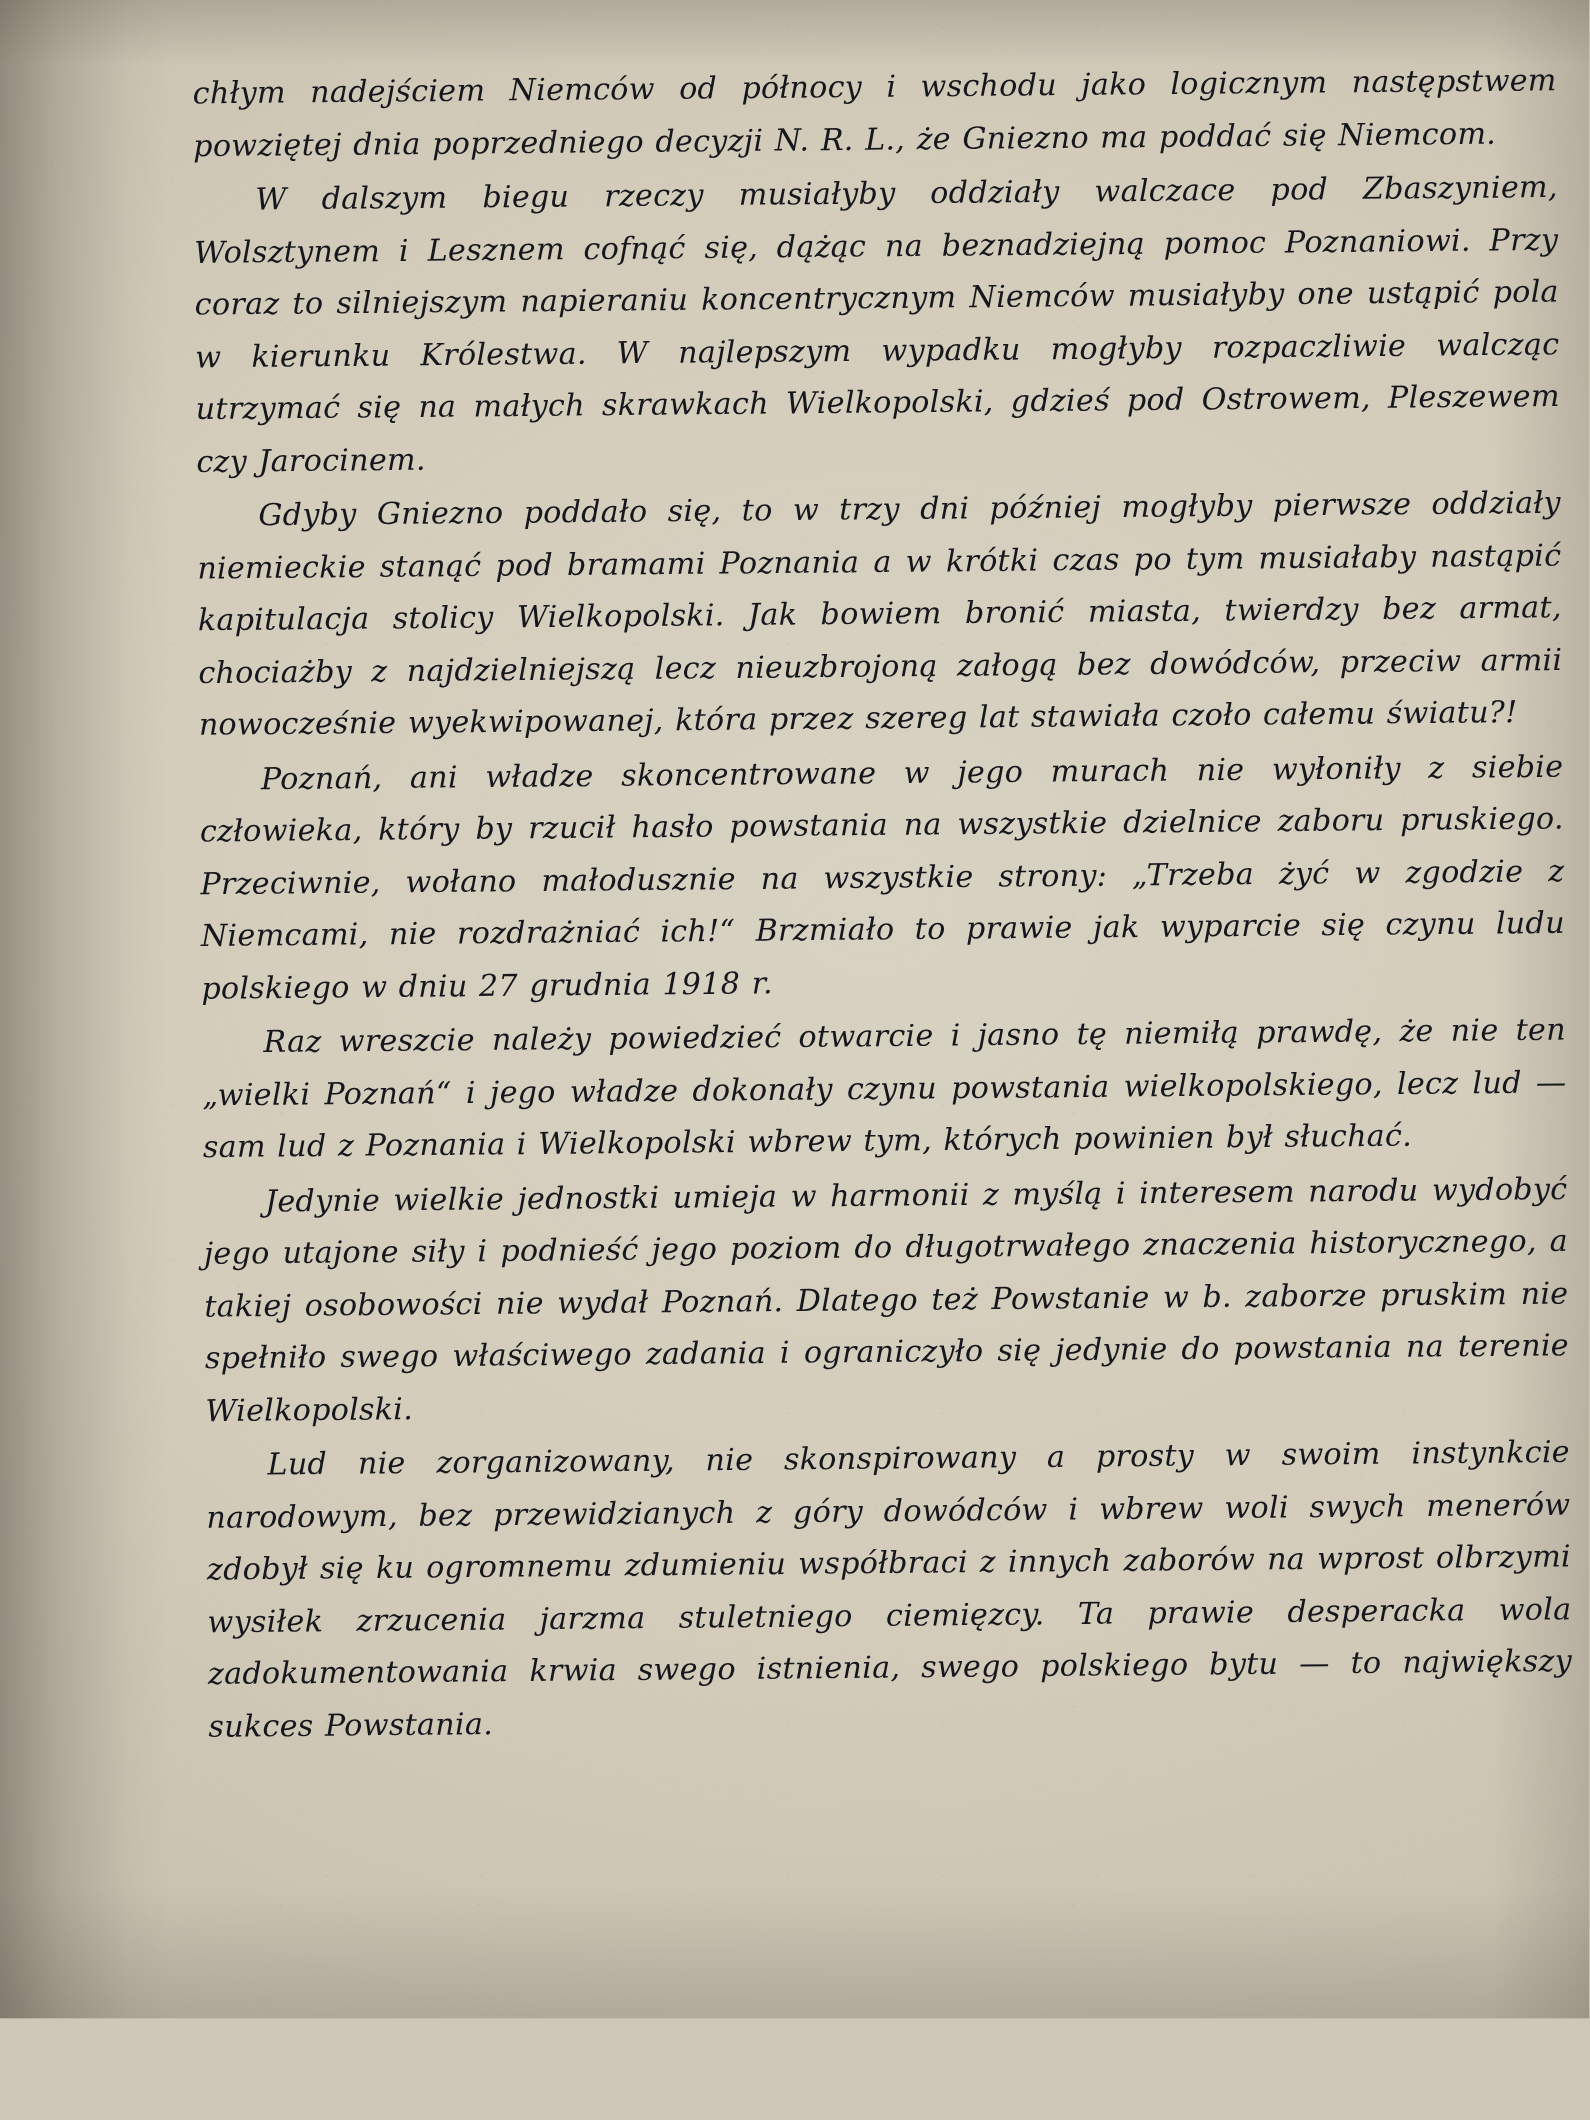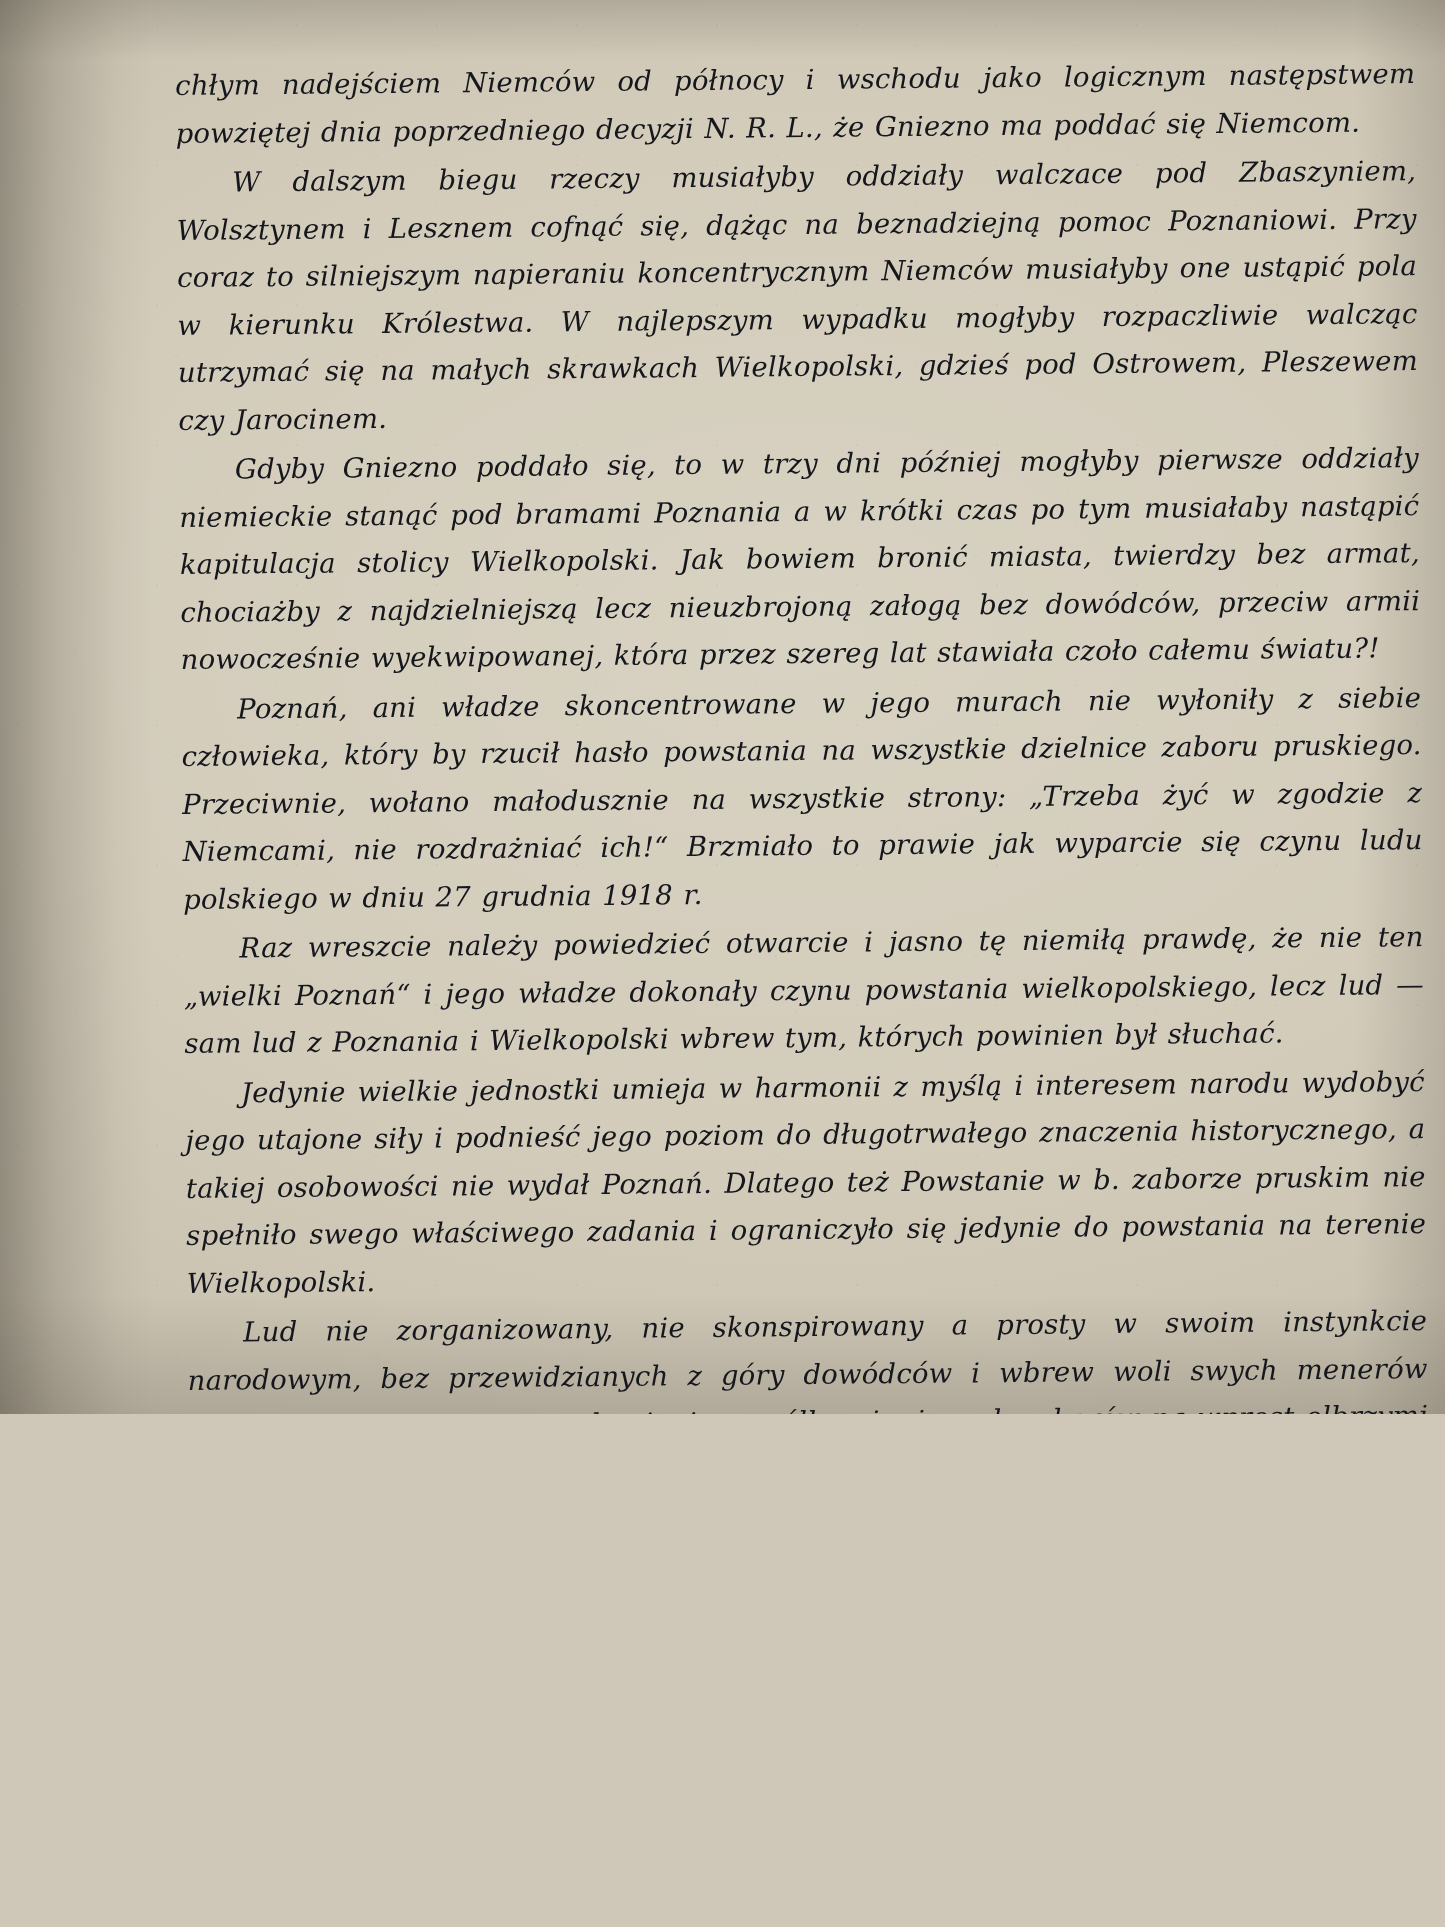--- a/index.html
+++ b/index.html
@@ -11,21 +11,21 @@
     height: 1927px;
     background: #cfc8b8;
     font-family: "Liberation Serif", serif;
     overflow: hidden;
   }
 
   
   .page {
     position: relative;
     width: 1445px;
-    height: 1414px;
+    height: 1835px;
     background:
       radial-gradient(ellipse 120% 80% at 55% 45%, #d8d2c2 0%, #d3ccbb 45%, #c8c1b0 78%, #bdb6a5 100%);
     overflow: hidden;
   }
 
   
   .gutter-shadow {
     position: absolute;
     top: 0;
     left: 0;

